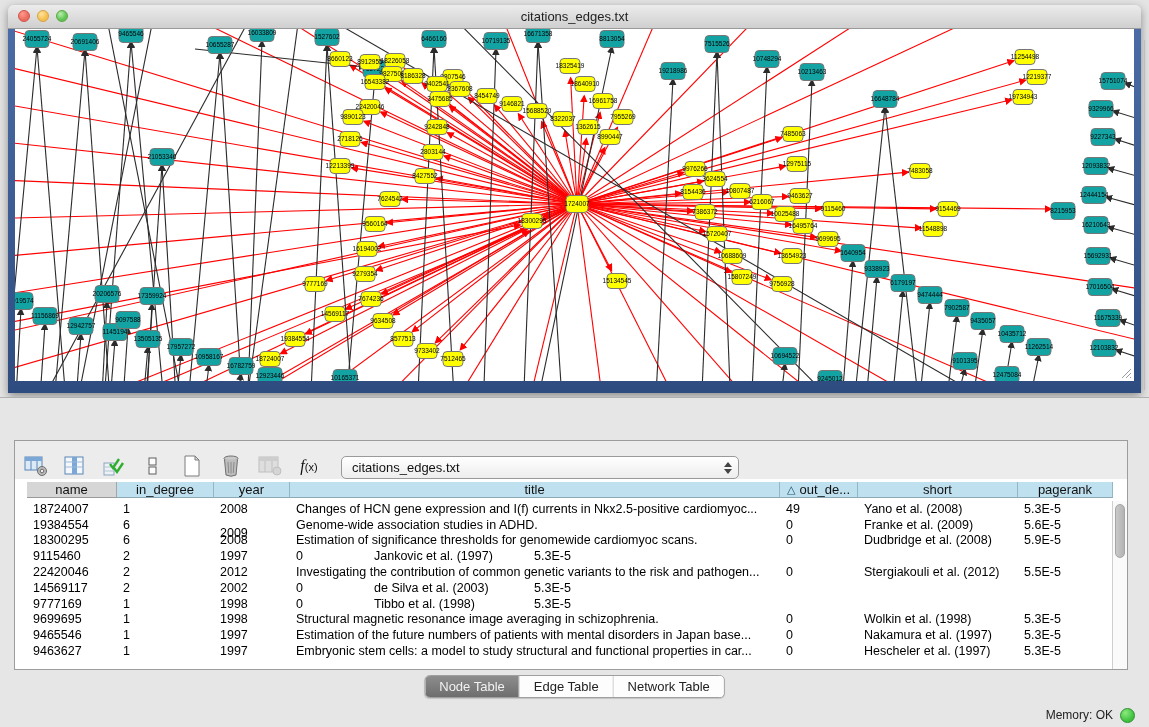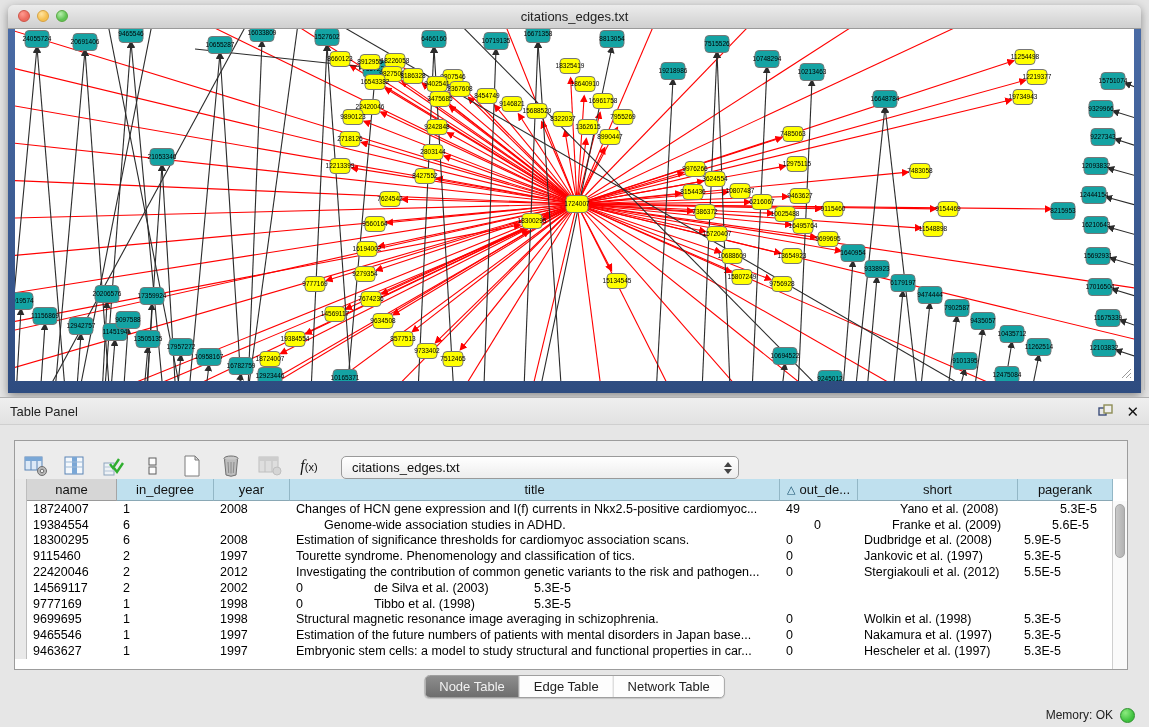--- a/index.html
+++ b/index.html
@@ -46,21 +46,21 @@
   .combo{margin-left:6px;width:398px;height:23px;border:1px solid #9a9a9a;border-radius:5px;
     background:linear-gradient(#ffffff,#ededed);display:flex;align-items:center;
     padding:0 6px 0 10px;box-sizing:border-box;}
   .combo .cval{flex:1;font-size:13px;color:#111;}
   .combo .updown{display:flex;flex-direction:column;gap:2px;align-items:center;}
   .combo .updown b{width:0;height:0;border-left:4px solid transparent;border-right:4px solid transparent;}
   .combo .updown b.u{border-bottom:5px solid #444;}
   .combo .updown b.d{border-top:5px solid #444;}
 
   .grid{position:absolute;left:0;top:38px;right:0;bottom:0;overflow:hidden;}
-  .hrow,.drow{display:flex;}
+  .hrow,.drow{display:flex;align-items:center;}
   .hrow{height:22px;}
   .gut{width:12px;background:#e9e9e9;border-right:1px solid #bdbdbd;box-sizing:border-box;flex:none;}
   .hcell{box-sizing:border-box;border-right:1px solid #93b7c6;border-bottom:1px solid #8aa8b5;
     background:#bfe0ee;font-size:13px;color:#111;display:flex;align-items:center;justify-content:center;
     overflow:hidden;white-space:nowrap;flex:none;}
   .hcell.gray{background:#d6d6d6;border-right:1px solid #a5a5a5;border-bottom:1px solid #9a9a9a;}
   .hcell .tri{color:#17506e;margin-right:4px;font-size:11px;}
   .drow{height:15.8px;background:#fff;}
   .dcell{box-sizing:border-box;font-size:12.5px;color:#000;padding:0 0 0 6px;
     display:flex;align-items:center;overflow:hidden;white-space:nowrap;flex:none;}
@@ -760,32 +760,20 @@
         </svg>
       <svg class="grip" width="12" height="12">
         <path d="M11,2 L2,11 M11,6 L6,11 M11,10 L10,11" stroke="#9a9a9a" stroke-width="1" fill="none"></path>
       </svg>
     </div>
   </div>
 </div>
 <div id="right-divider"></div>
 
 <div id="table-panel">
-  <div class="panel-header">
-    <span class="ptitle">Table Panel</span>
-    <span class="ph-icons">
-      <span class="float-icon">
-        <svg width="16" height="14">
-          <rect x="1" y="4" width="7" height="7" fill="none" stroke="#3c4d7a" stroke-width="1.4"></rect>
-          <rect x="6" y="1" width="8" height="8" fill="#efefef" stroke="#8e8d55" stroke-width="1.4"></rect>
-        </svg>
-      </span>
-      <span class="close-icon">✕</span>
-    </span>
-  </div>
 
   <div class="inner-box">
     <div class="tb-toolbar" id="toolbar">
 
       <span class="tbi">
           <svg width="24" height="22">
             <rect x="1" y="2" width="17" height="13" fill="#dce9f7" stroke="#5b84b5"></rect>
             <rect x="1" y="2" width="17" height="4" fill="#7aa7d6"></rect>
             <line x1="7" y1="6" x2="7" y2="15" stroke="#5b84b5"></line>
             <line x1="13" y1="6" x2="13" y2="15" stroke="#5b84b5"></line>
@@ -879,49 +867,48 @@
           </div>
         </div>
       <div id="rows">
           <div class="drow">
             <div class="gut"></div>
             <div class="dcell" style="width: 90px;">18724007</div>
             <div class="dcell" style="width: 97px;">1</div>
             <div class="dcell" style="width: 76px;">2008</div>
             <div class="dcell" style="width: 490px;">Changes of HCN gene expression and I(f) currents in Nkx2.5-positive cardiomyoc...</div>
             <div class="dcell" style="width: 78px;">49</div>
-            <div class="dcell" style="width: 160px; margin-left: 36px;">Yano et al. (2008)</div>
+            <div class="dcell" style="width: 160px;">Yano et al. (2008)</div>
             <div class="dcell" style="width: 95px;">5.3E-5</div>
           </div>
           <div class="drow">
             <div class="gut"></div>
             <div class="dcell" style="width: 90px;">19384554</div>
             <div class="dcell" style="width: 97px;">6</div>
             <div class="dcell" style="width: 76px; margin-top: 16px;">2009</div>
-            <div class="dcell" style="width: 490px; margin-left: 28px;">Genome-wide association studies in ADHD.</div>
+            <div class="dcell" style="width: 490px;">Genome-wide association studies in ADHD.</div>
             <div class="dcell" style="width: 78px;">0</div>
             <div class="dcell" style="width: 160px;">Franke et al. (2009)</div>
             <div class="dcell" style="width: 95px;">5.6E-5</div>
           </div>
           <div class="drow">
             <div class="gut"></div>
             <div class="dcell" style="width: 90px;">18300295</div>
             <div class="dcell" style="width: 97px;">6</div>
             <div class="dcell" style="width: 76px;">2008</div>
-            <div class="dcell" style="width: 490px;">Estimation of significance thresholds for cardiomyoc association scans.</div>
+            <div class="dcell" style="width: 490px;">Estimation of significance thresholds for genomewide cardiomyoc scans.</div>
             <div class="dcell" style="width: 78px;">0</div>
             <div class="dcell" style="width: 160px;">Dudbridge et al. (2008)</div>
             <div class="dcell" style="width: 95px;">5.9E-5</div>
           </div>
           <div class="drow">
             <div class="gut"></div>
             <div class="dcell" style="width: 90px;">9115460</div>
             <div class="dcell" style="width: 97px;">2</div>
             <div class="dcell" style="width: 76px;">1997</div>
-            <div class="dcell" style="width: 490px;">Tourette syndrome. Phenomenology and classification of tics.</div>
             <div class="dcell" style="width: 78px;">0</div>
             <div class="dcell" style="width: 160px;">Jankovic et al. (1997)</div>
             <div class="dcell" style="width: 95px;">5.3E-5</div>
           </div>
           <div class="drow">
             <div class="gut"></div>
             <div class="dcell" style="width: 90px;">22420046</div>
             <div class="dcell" style="width: 97px;">2</div>
             <div class="dcell" style="width: 76px;">2012</div>
             <div class="dcell" style="width: 490px;">Investigating the contribution of common genetic variants to the risk and pathogen...</div>

